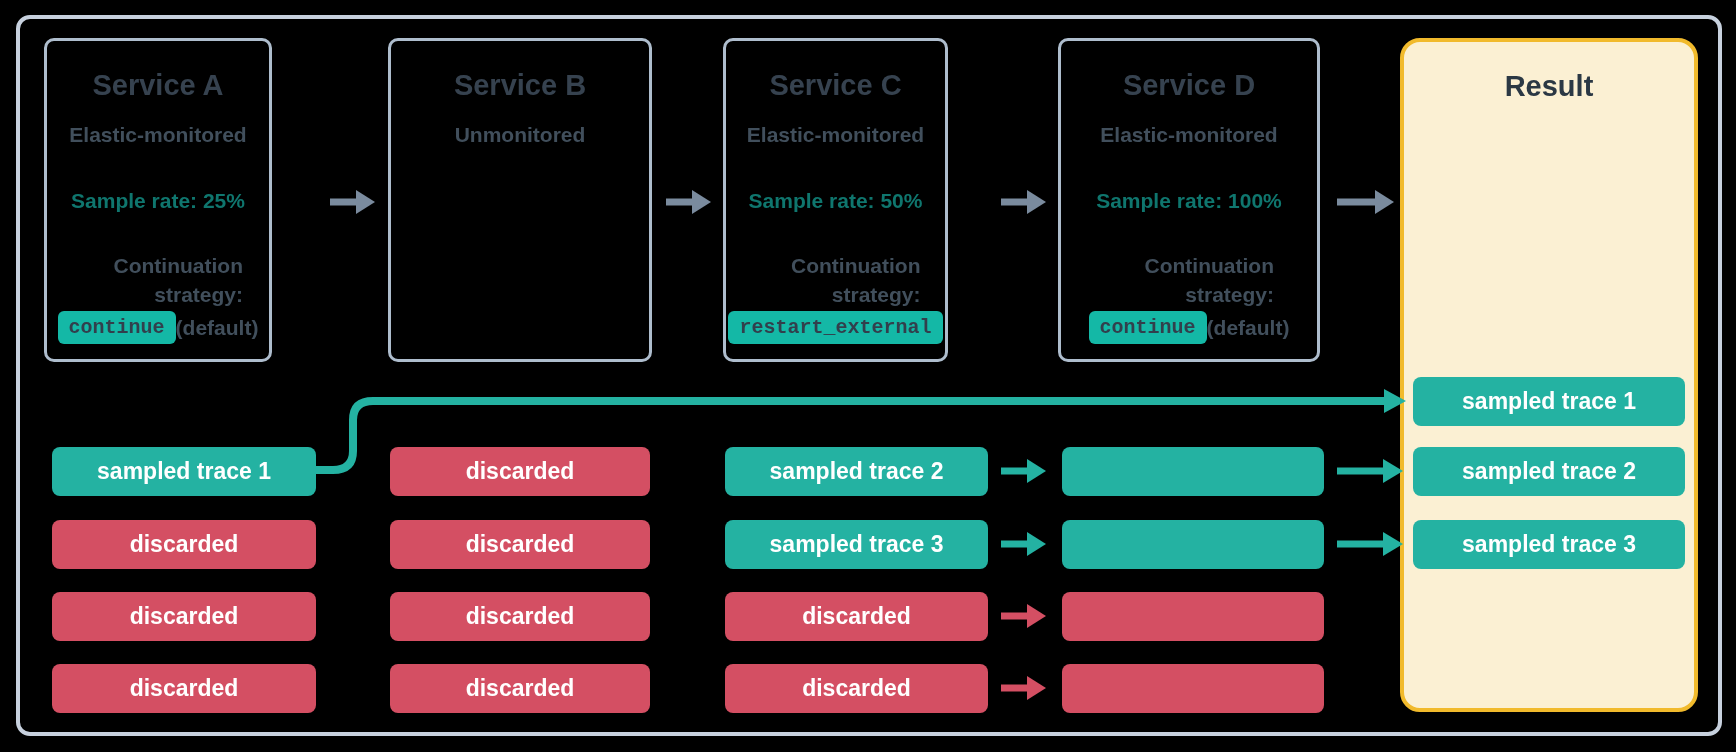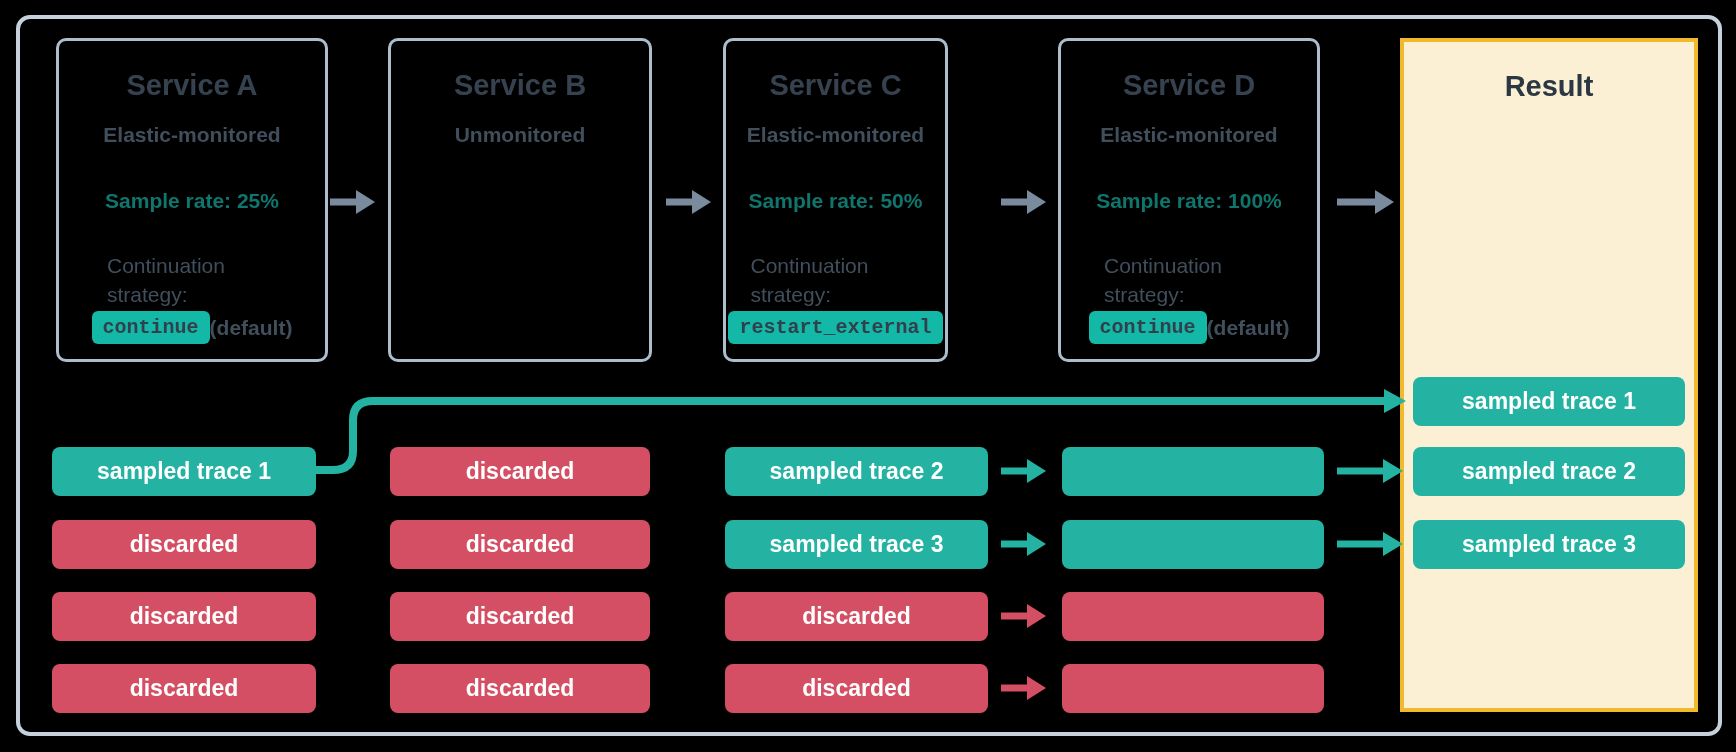--- a/index.html
+++ b/index.html
@@ -9,46 +9,46 @@
          border:4px solid #c7d1de;border-radius:14px;}
   .svc-box{position:absolute;top:38px;height:324px;box-sizing:border-box;
            border:3px solid #aebdcd;border-radius:10px;}
   .svc-box .title{position:absolute;top:26px;left:0;right:0;text-align:center;
                   font-size:29px;font-weight:800;color:#36424f;line-height:36px;}
   .svc-box .subtitle{position:absolute;top:82px;left:0;right:0;text-align:center;
                      font-size:21px;font-weight:600;color:#414f5c;}
   .svc-box .sample{position:absolute;top:148px;left:0;right:0;text-align:center;
                    font-size:21px;font-weight:600;color:#0f766e;}
   .svc-box .strategy{position:absolute;top:210px;left:50%;width:170px;transform:translateX(-50%);
-                     text-align:left;font-size:21px;font-weight:400;color:#414f5c;line-height:29px;}
+                     text-align:right;font-size:21px;font-weight:700;color:#414f5c;line-height:29px;}
   .svc-box .chiprow{position:absolute;top:270px;left:0;right:0;text-align:center;white-space:nowrap;}
   .chip{display:inline-block;background:#14b8a6;color:#323f4c;border-radius:6px;
         font-family:"Liberation Mono","DejaVu Sans Mono",monospace;font-size:20px;font-weight:700;
         padding:5px 11px;vertical-align:middle;}
   .chip-suffix{display:inline-block;font-size:21px;font-weight:600;color:#414f5c;vertical-align:middle;}
   .result-box{position:absolute;left:1400px;top:38px;width:298px;height:674px;box-sizing:border-box;
-              background:#fbf0d3;border:4px solid #f1ba2c;border-radius:0;}
+              background:#fbf0d3;border:4px solid #f1ba2c;border-radius:20px;}
   .result-box .title{position:absolute;top:26px;left:0;right:0;text-align:center;
                      font-size:29px;font-weight:800;color:#2b3844;line-height:36px;}
   .pill{position:absolute;height:49px;border-radius:8px;box-sizing:border-box;
         display:flex;align-items:center;justify-content:center;
         color:#fff;font-size:23px;font-weight:600;}
   .pill.sampled{background:#24b2a2;}
   .pill.discarded{background:#d44f63;}
   .arrow{position:absolute;}
   .conn{position:absolute;left:0;top:0;}
 </style>
 </head>
 <body>
 
 <div class="stage">
 
   <div class="frame"></div>
 
-  <div class="svc-box" style="left:56px;width:272px;padding-left:24px;">
+  <div class="svc-box" style="left:44px;width:228px;padding-left:24px;">
     <div class="title">Service A</div>
     <div class="subtitle">Elastic-monitored</div>
     <div class="sample">Sample rate: 25%</div>
     <div class="strategy">Continuation strategy:</div>
     <div class="chiprow">
       <span class="chip">continue</span><span class="chip-suffix">(default)</span>
     </div>
   </div>
 
   <div class="svc-box" style="left:388px;width:264px;">

